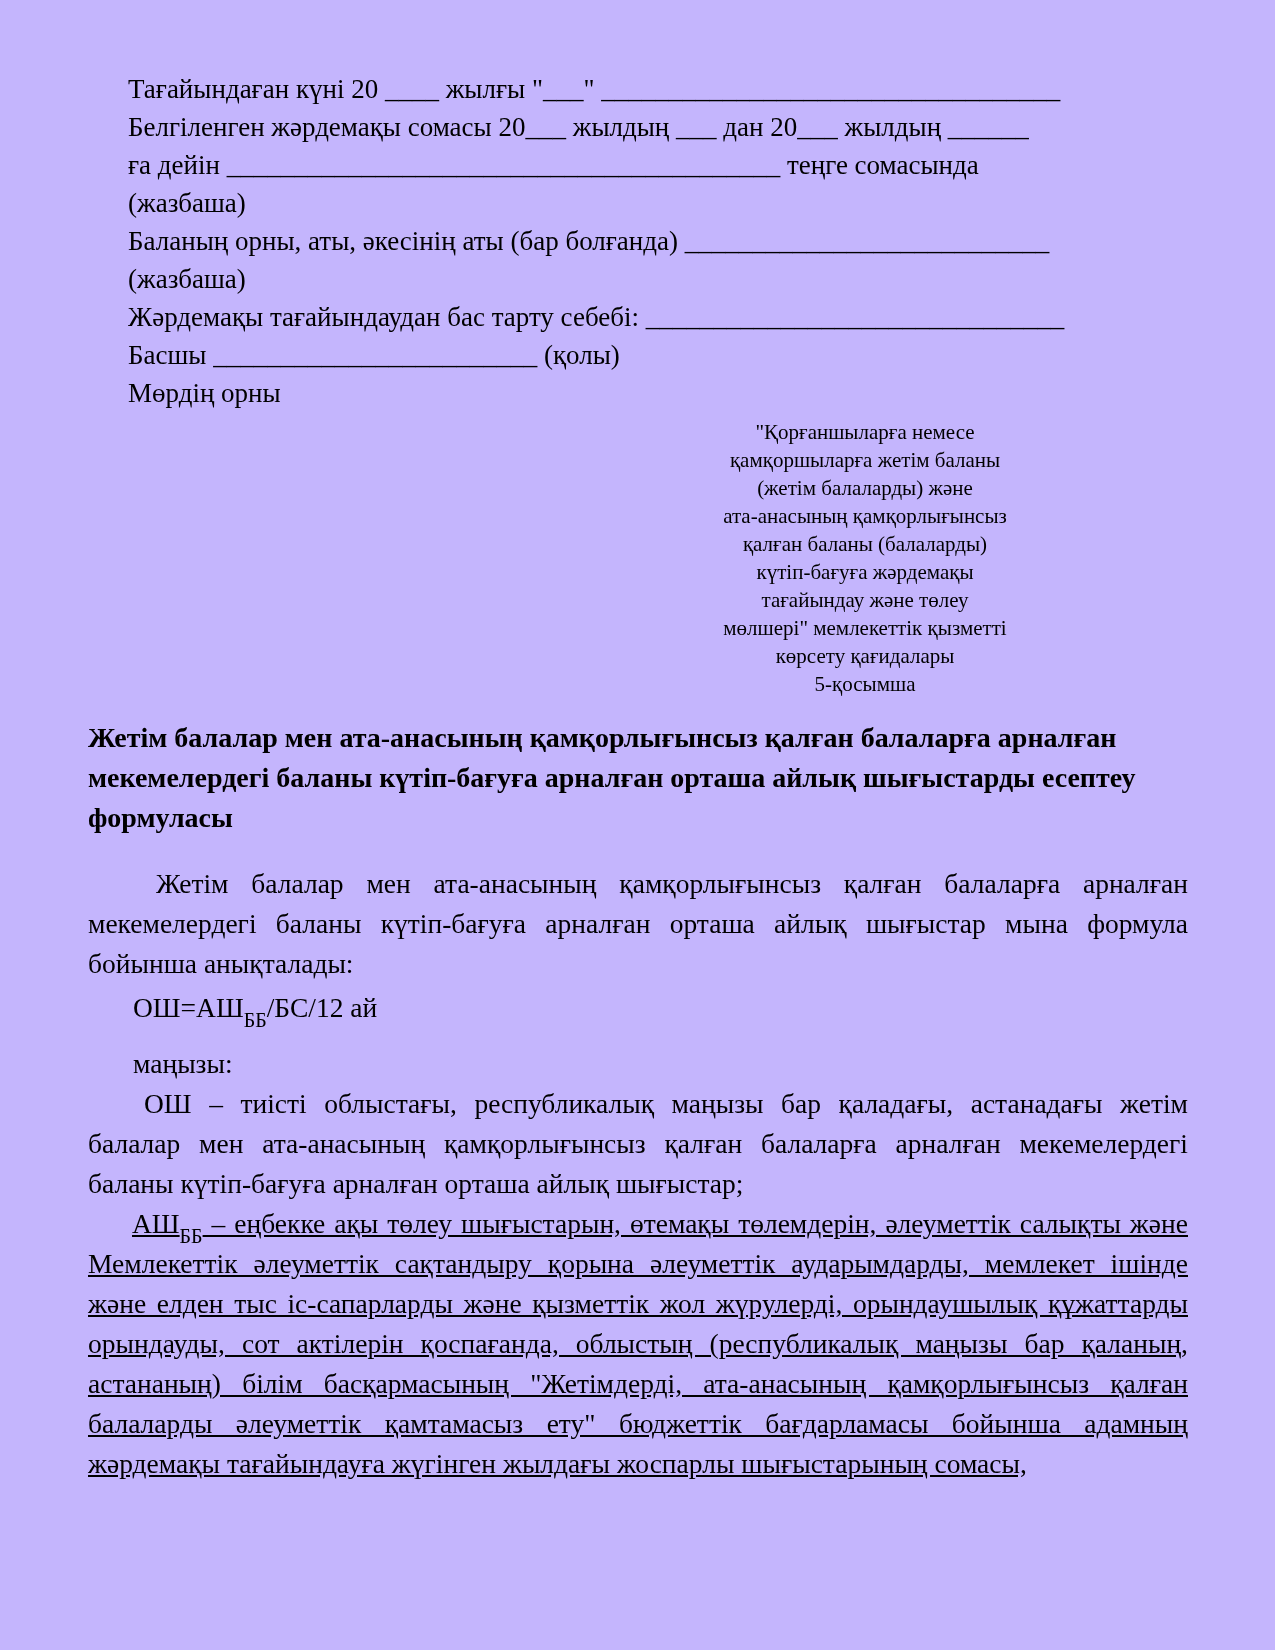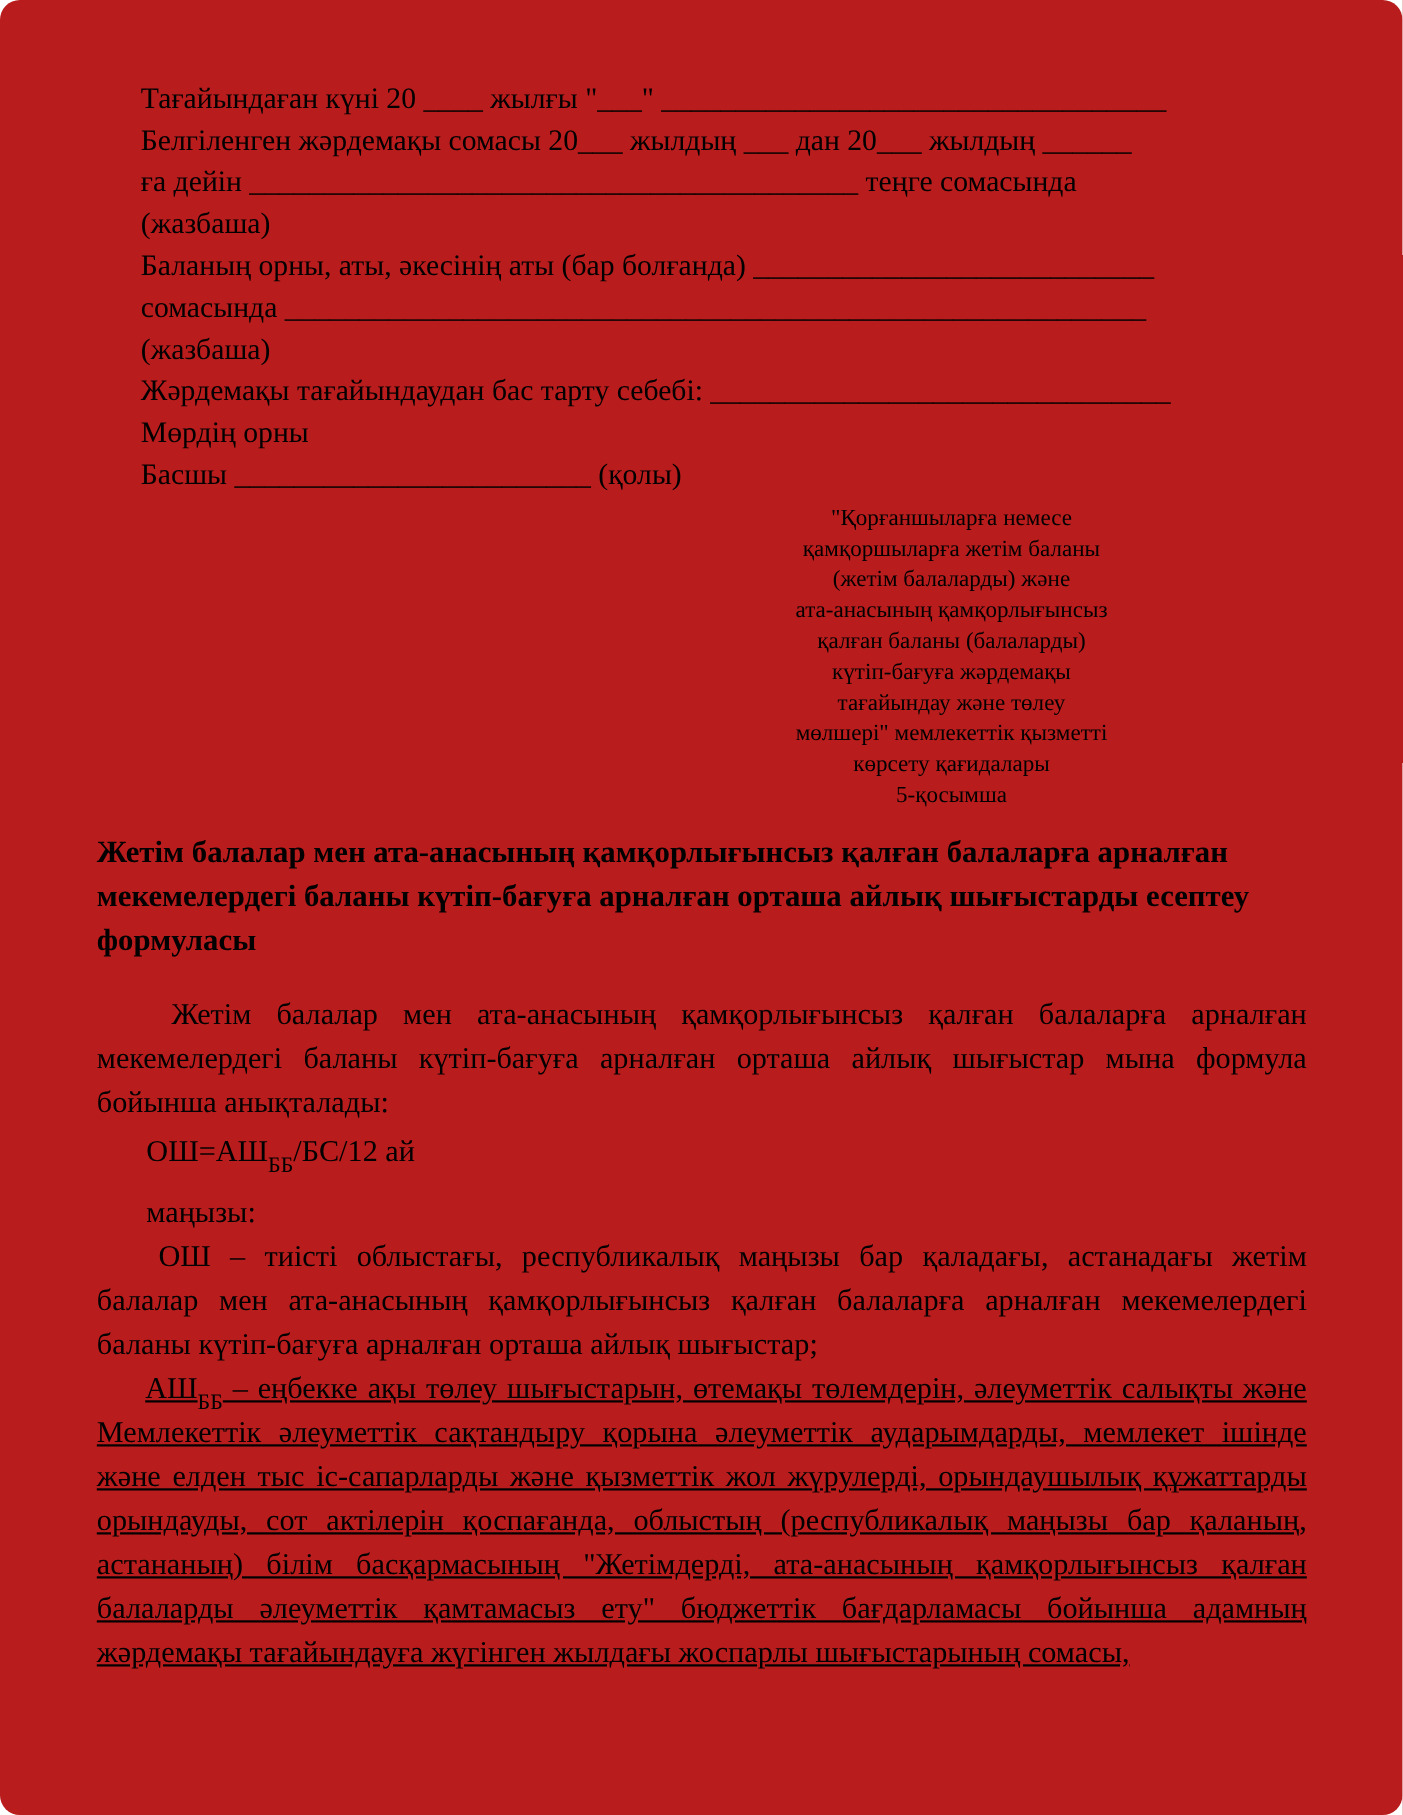--- a/index.html
+++ b/index.html
@@ -6,23 +6,22 @@
     margin: 0;
     padding: 0;
     background: #ffffff;
     color: #000000;
     font-family: "Liberation Serif", "DejaVu Serif", serif;
   }
   .page {
     position: relative;
     width: 1275px;
     height: 1650px;
-    background: #b91c1c;
+    background: #c4b5fd;
     overflow: hidden;
-    border-radius: 18px;
   }
   .form-block {
     padding-top: 70px;
     margin-left: 128px;
     font-size: 27px;
     line-height: 38px;
   }
   .form-line {
     white-space: pre;
   }
@@ -83,25 +82,24 @@
 <body>
 
 <div class="page">
 
   <div class="form-block">
     <div class="form-line">Тағайындаған күні 20 ____ жылғы "___" __________________________________</div>
     <div class="form-line">Белгіленген жәрдемақы сомасы 20___ жылдың ___ дан 20___ жылдың ______</div>
     <div class="form-line">ға дейін _________________________________________ теңге сомасында</div>
     <div class="form-line">(жазбаша)</div>
     <div class="form-line">Баланың орны, аты, әкесінің аты (бар болғанда) ___________________________</div>
-    <div class="form-line">сомасында __________________________________________________________</div>
     <div class="form-line">(жазбаша)</div>
     <div class="form-line">Жәрдемақы тағайындаудан бас тарту себебі: _______________________________</div>
+    <div class="form-line">Басшы ________________________ (қолы)</div>
     <div class="form-line">Мөрдің орны</div>
-    <div class="form-line">Басшы ________________________ (қолы)</div>
   </div>
 
   <div class="appendix-note">"Қорғаншыларға немесе
 қамқоршыларға жетім баланы
 (жетім балаларды) және
 ата-анасының қамқорлығынсыз
 қалған баланы (балаларды)
 күтіп-бағуға жәрдемақы
 тағайындау және төлеу
 мөлшері" мемлекеттік қызметті

